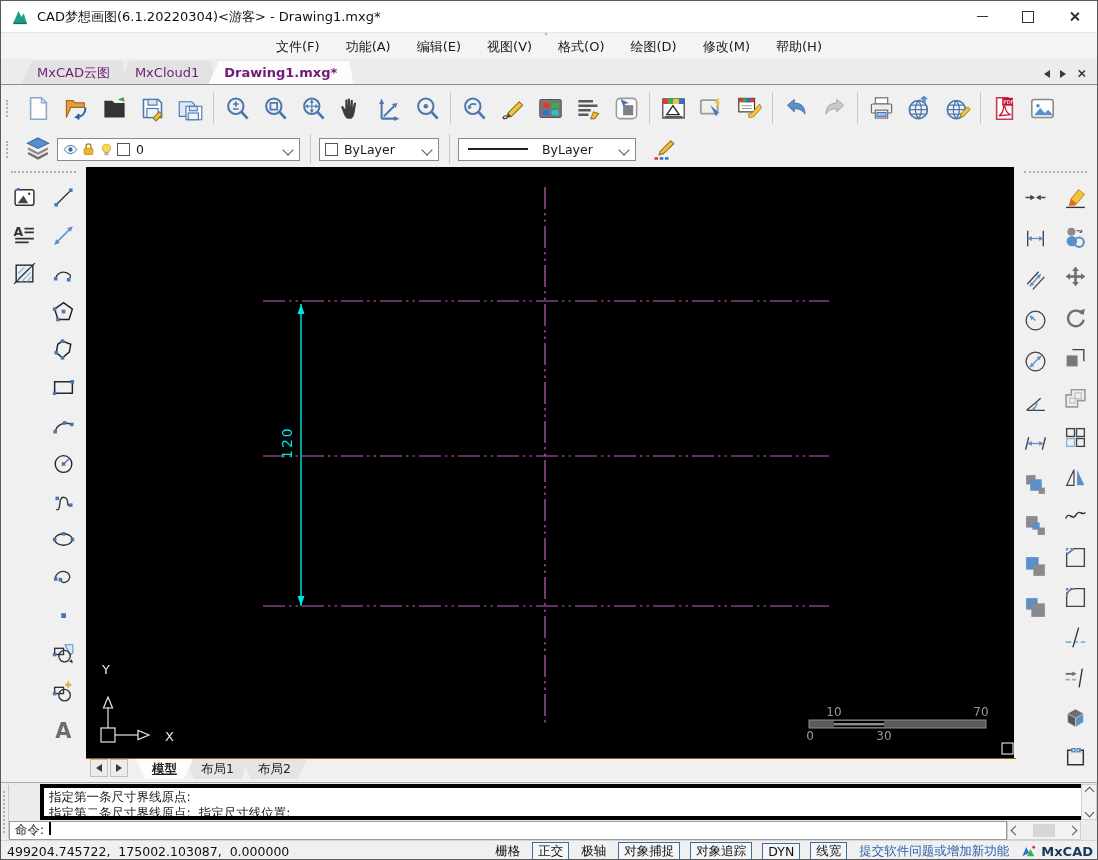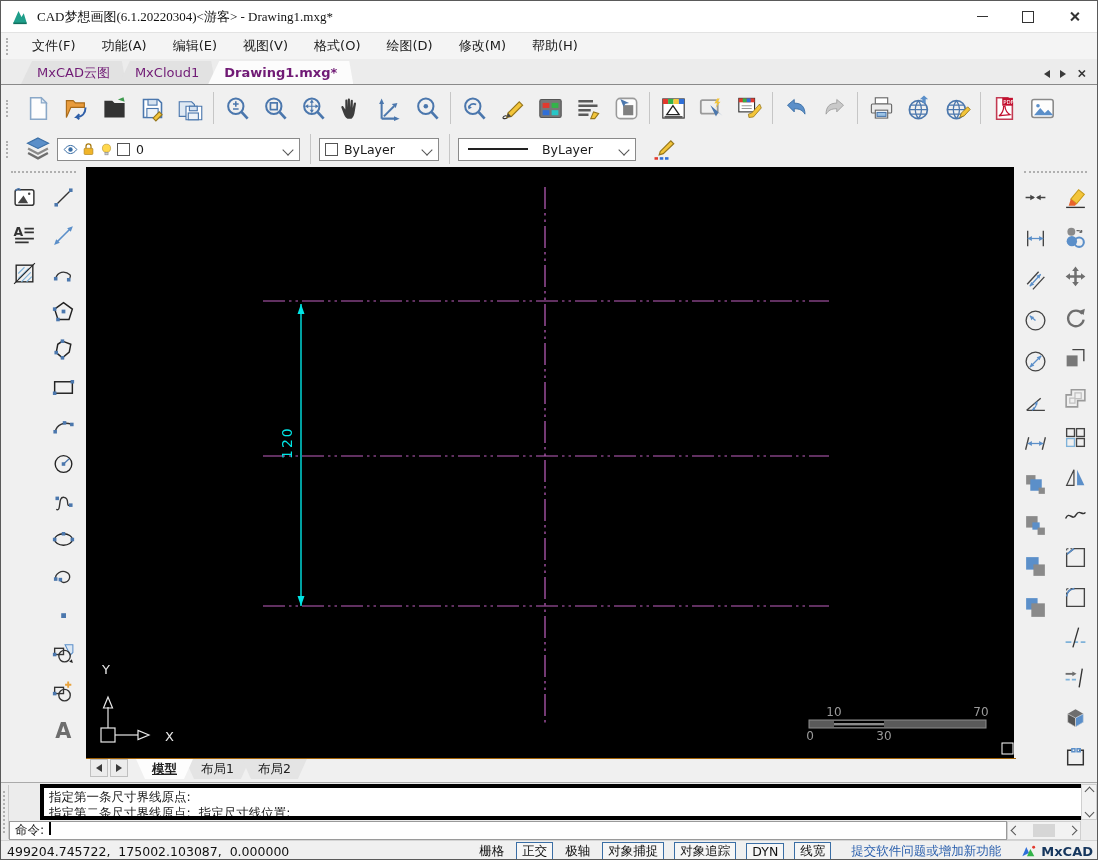--- a/index.html
+++ b/index.html
@@ -1,33 +1,33 @@
 <!DOCTYPE html>
 <html><head>
 <meta charset="utf-8">
 <style>
   html,body{margin:0;padding:0;background:#d9d9d9;}
   .app{position:relative;width:1098px;height:860px;background:#f0f0f0;overflow:hidden;
        font-family:"DejaVu Sans","Liberation Sans",sans-serif;font-size:13px;color:#1a1a1a;
        border:1px solid #5a5a5a;box-sizing:border-box;}
   
   .titlebar{position:absolute;left:0;top:0;width:100%;height:32px;background:#ffffff;
-            display:flex;align-items:center;border-bottom:1px solid #e3e3e3;box-sizing:border-box;font-family:Liberation Serif, serif;}
+            display:flex;align-items:center;border-bottom:1px solid #e3e3e3;box-sizing:border-box;}
   .titlebar .logo{width:18px;height:18px;margin:0 8px 0 10px;}
   .title-text{font-size:13px;color:#111;}
   .win-controls{margin-left:auto;display:flex;height:100%;}
   .wbtn{width:46px;height:100%;display:flex;align-items:center;justify-content:center;}
   .min-bar{width:11px;height:1.5px;background:#333;}
   .max-box{width:10px;height:10px;border:1.3px solid #333;}
   .x-ic{position:relative;width:11px;height:11px;}
   .x-ic::before,.x-ic::after{content:"";position:absolute;left:5px;top:0;width:1.5px;height:11px;background:#333;}
   .x-ic::before{transform:rotate(45deg);}.x-ic::after{transform:rotate(-45deg);}
   
   .menubar{position:absolute;left:0;top:32px;width:100%;height:26px;background:#f4f4f4;
-           display:flex;align-items:center;}
+           display:flex;align-items:center;flex-direction:column;}
   .grip{width:3px;height:17px;border-left:2px dotted #b0b0b0;margin:0 8px 0 5px;}
   .menu-item{padding:3px 13px;font-size:13px;}
   
   .tabbar{position:absolute;left:0;top:58px;width:100%;height:26px;background:#ececec;
           border-bottom:1px solid #8a8a8a;box-sizing:border-box;display:flex;align-items:flex-end;padding-left:20px;}
   .doctab{height:23px;line-height:23px;padding:0 16px;font-size:13px;color:#701a75;background:#e2e2e2;
           clip-path:polygon(11px 0,calc(100% - 4px) 0,100% 100%,0 100%);margin-right:-7px;}
   .doctab.active{background:#fcfcfc;font-weight:bold;z-index:2;}
   .tabbar-controls{margin-left:auto;display:flex;align-items:center;gap:10px;padding:0 10px 5px 0;}
   .tri-l{width:0;height:0;border-top:4px solid transparent;border-bottom:4px solid transparent;border-right:6px solid #3a3a3a;}
@@ -82,21 +82,21 @@
              box-sizing:border-box;display:flex;align-items:flex-start;font-size:12.5px;padding:0 5px;white-space:pre;}
   .caret{width:1.7px;height:13px;background:#000;margin-left:5px;}
   .hscroll{position:absolute;left:1006px;top:38px;width:74px;height:19px;background:#f2f2f2;border:1px solid #cfcfcf;
            box-sizing:border-box;display:flex;align-items:center;justify-content:space-between;padding:0 4px;}
   .hthumb{width:22px;height:13px;background:#d6d6d6;}
   .scorner{position:absolute;left:1080px;top:38px;width:18px;height:19px;background:#ececec;}
   
   .statusbar{position:absolute;left:0;top:839px;width:1098px;height:21px;background:#f0f0f0;border-top:1px solid #d4d4d4;
              box-sizing:border-box;display:flex;align-items:center;padding:0 6px;}
   .coords{white-space:pre;font-size:12.5px;color:#111;}
-  .sb-right{margin-left:auto;display:flex;align-items:center;gap:20px;}
+  .sb-right{margin-left:auto;display:flex;align-items:center;gap:12px;}
   .tg{font-size:12.5px;color:#111;padding:0 2px;}
   .tg.boxed{border:1px solid #3a6ea5;padding:0 5px;background:#f6f6f6;text-align:right;}
   .fb-link{font-size:12.5px;color:#2a5fad;}
   .brand{display:flex;align-items:center;gap:4px;font-weight:bold;color:#17375e;font-size:13px;}
   .brand svg{width:16px;height:16px;}
   text{font-family:"DejaVu Sans","Liberation Sans",sans-serif;}
 </style>
 </head>
 <body>
 

